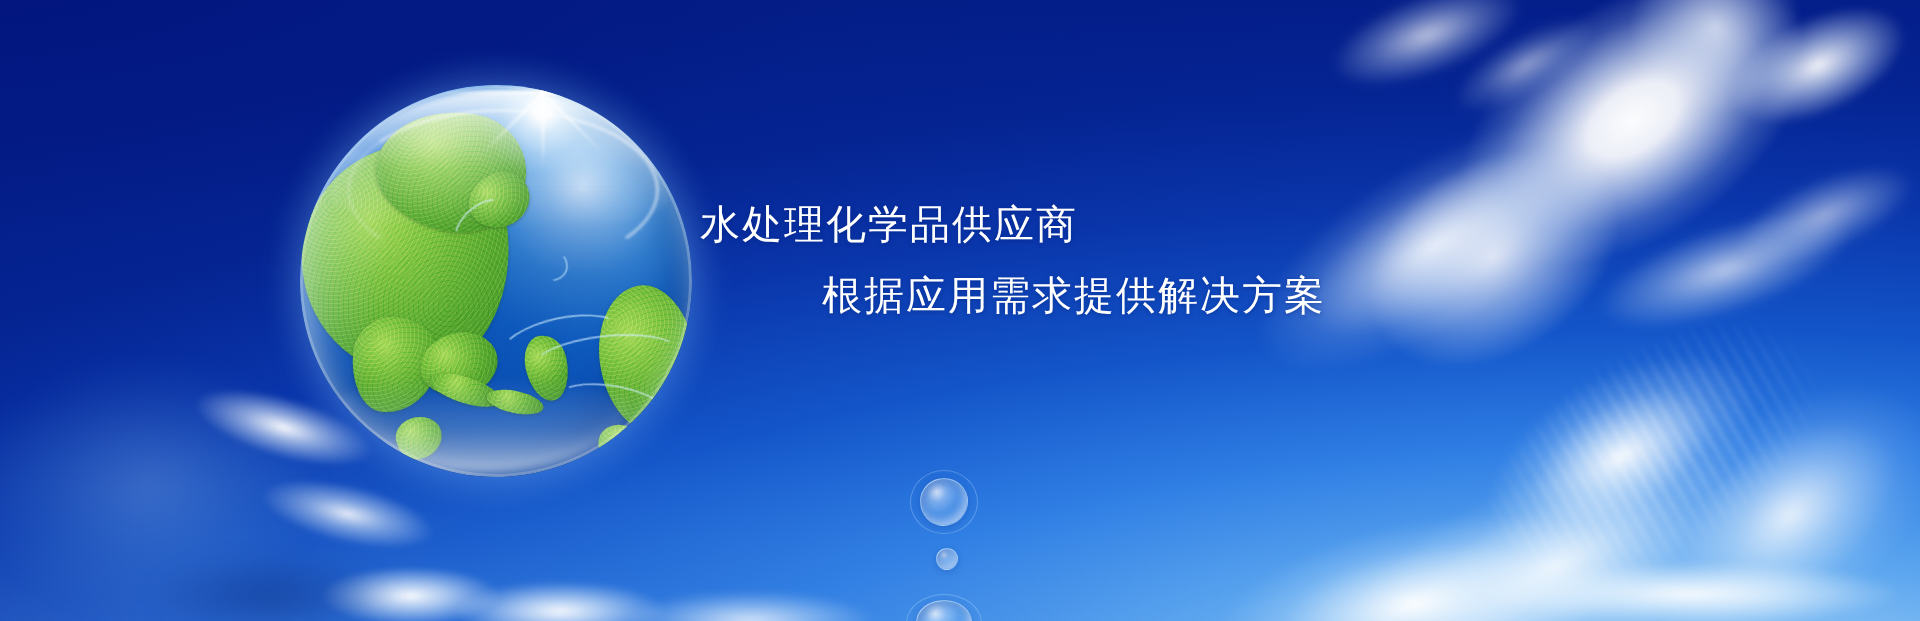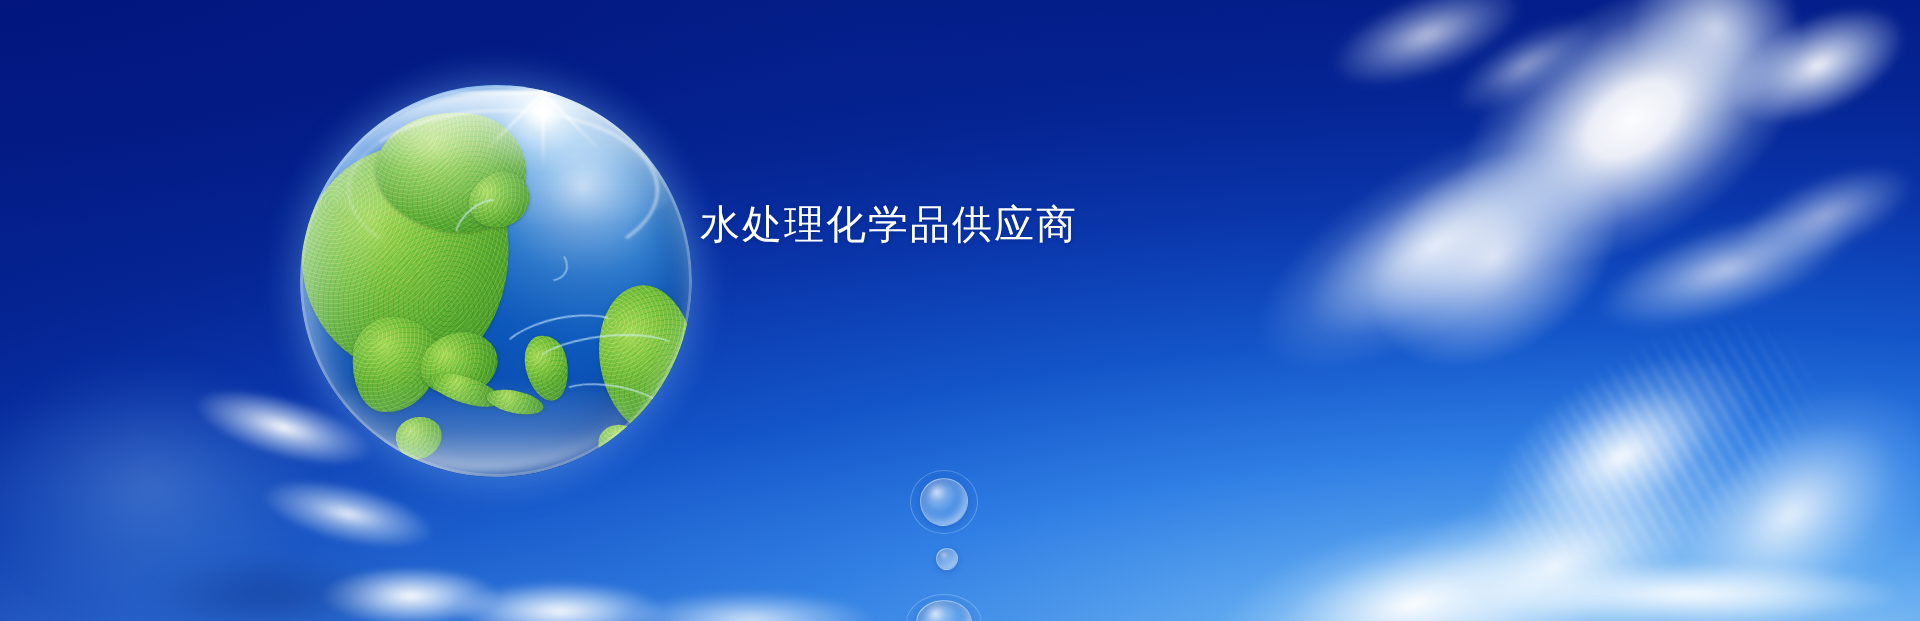--- a/index.html
+++ b/index.html
@@ -528,15 +528,16 @@
   </div>
 
   <div class="droplet-ring dr-ring-1"></div>
   <div class="droplet droplet-1"></div>
   <div class="droplet droplet-2"></div>
   <div class="droplet-ring dr-ring-3"></div>
   <div class="droplet droplet-3"></div>
 
   <div class="headline">
     <div class="headline-line headline-line-1">水处理化学品供应商</div>
+    <div class="headline-line headline-line-2">根据应用需求提供解决方案</div>
   </div>
 
 </div>
 
 </body></html>

